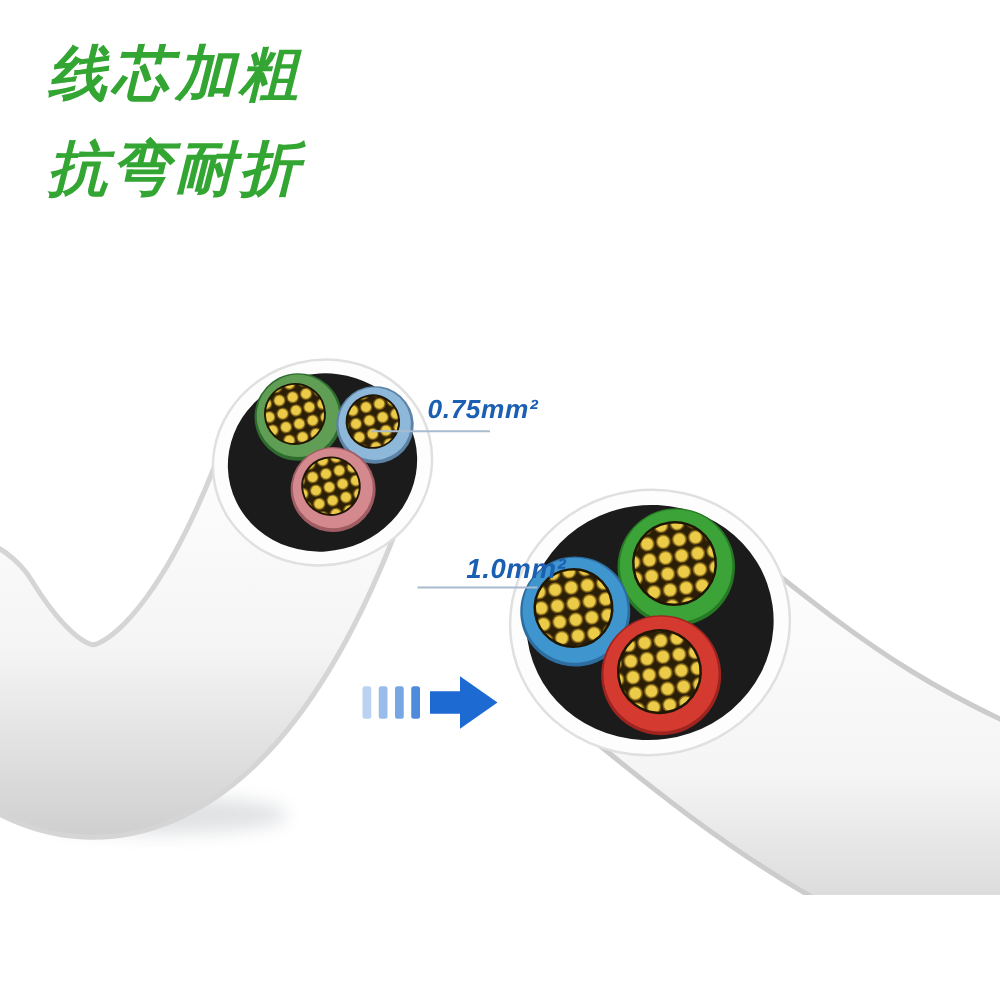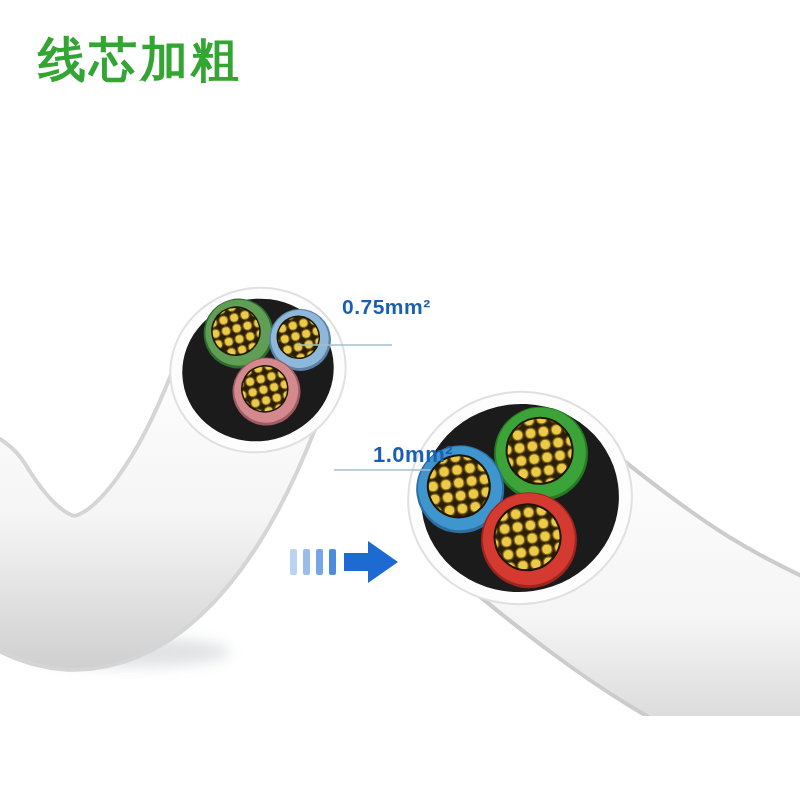--- a/index.html
+++ b/index.html
@@ -1,37 +1,39 @@
 <!DOCTYPE html>
 <html><head>
 <meta charset="utf-8">
 <style>
   html,body{margin:0;padding:0;background:#ffffff;}
   .stage{
     position:relative;width:800px;height:716px;background:#ffffff;overflow:hidden;
     font-family:"Liberation Sans",sans-serif;
+    font-style:italic;
   }
   .headline{
     position:absolute;left:38px;top:22px;
     color:#33a532;font-size:48px;font-weight:800;line-height:76px;letter-spacing:3px;
   }
   .label{
     position:absolute;color:#1b5fb2;font-weight:700;font-size:21px;letter-spacing:0.5px;
   }
-  #label-small{left:342px;top:295px;}
+  #label-small{left:342px;top:316px;}
   #label-large{left:337px;top:442px;font-size:22px;margin-left:36px;}
   svg.art{position:absolute;left:0;top:0;}
 </style>
 </head>
 <body>
 
 <div class="stage">
 
   <div class="headline">
     <div>线芯加粗</div>
+    <div>抗弯耐折</div>
   </div>
 
   <svg class="art" width="800" height="800" viewBox="0 0 800 800">
     <defs>
       <linearGradient id="tubeL" x1="0" y1="330" x2="0" y2="670" gradientUnits="userSpaceOnUse">
         <stop offset="0" stop-color="#ffffff"></stop>
         <stop offset="0.55" stop-color="#f5f5f5"></stop>
         <stop offset="1" stop-color="#cfcfcf"></stop>
       </linearGradient>
       <linearGradient id="tubeR" x1="0" y1="420" x2="0" y2="780" gradientUnits="userSpaceOnUse">

